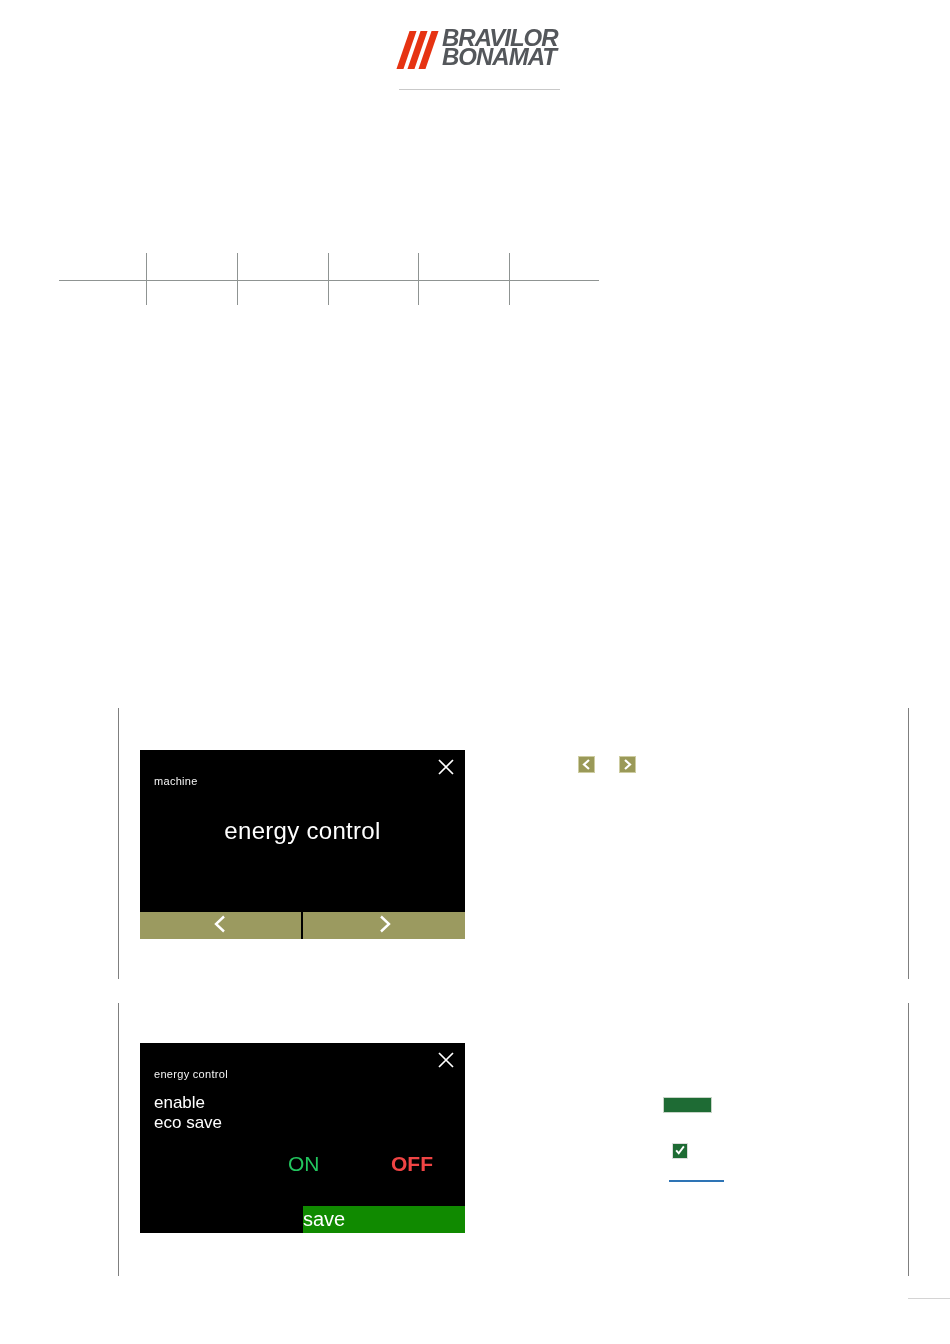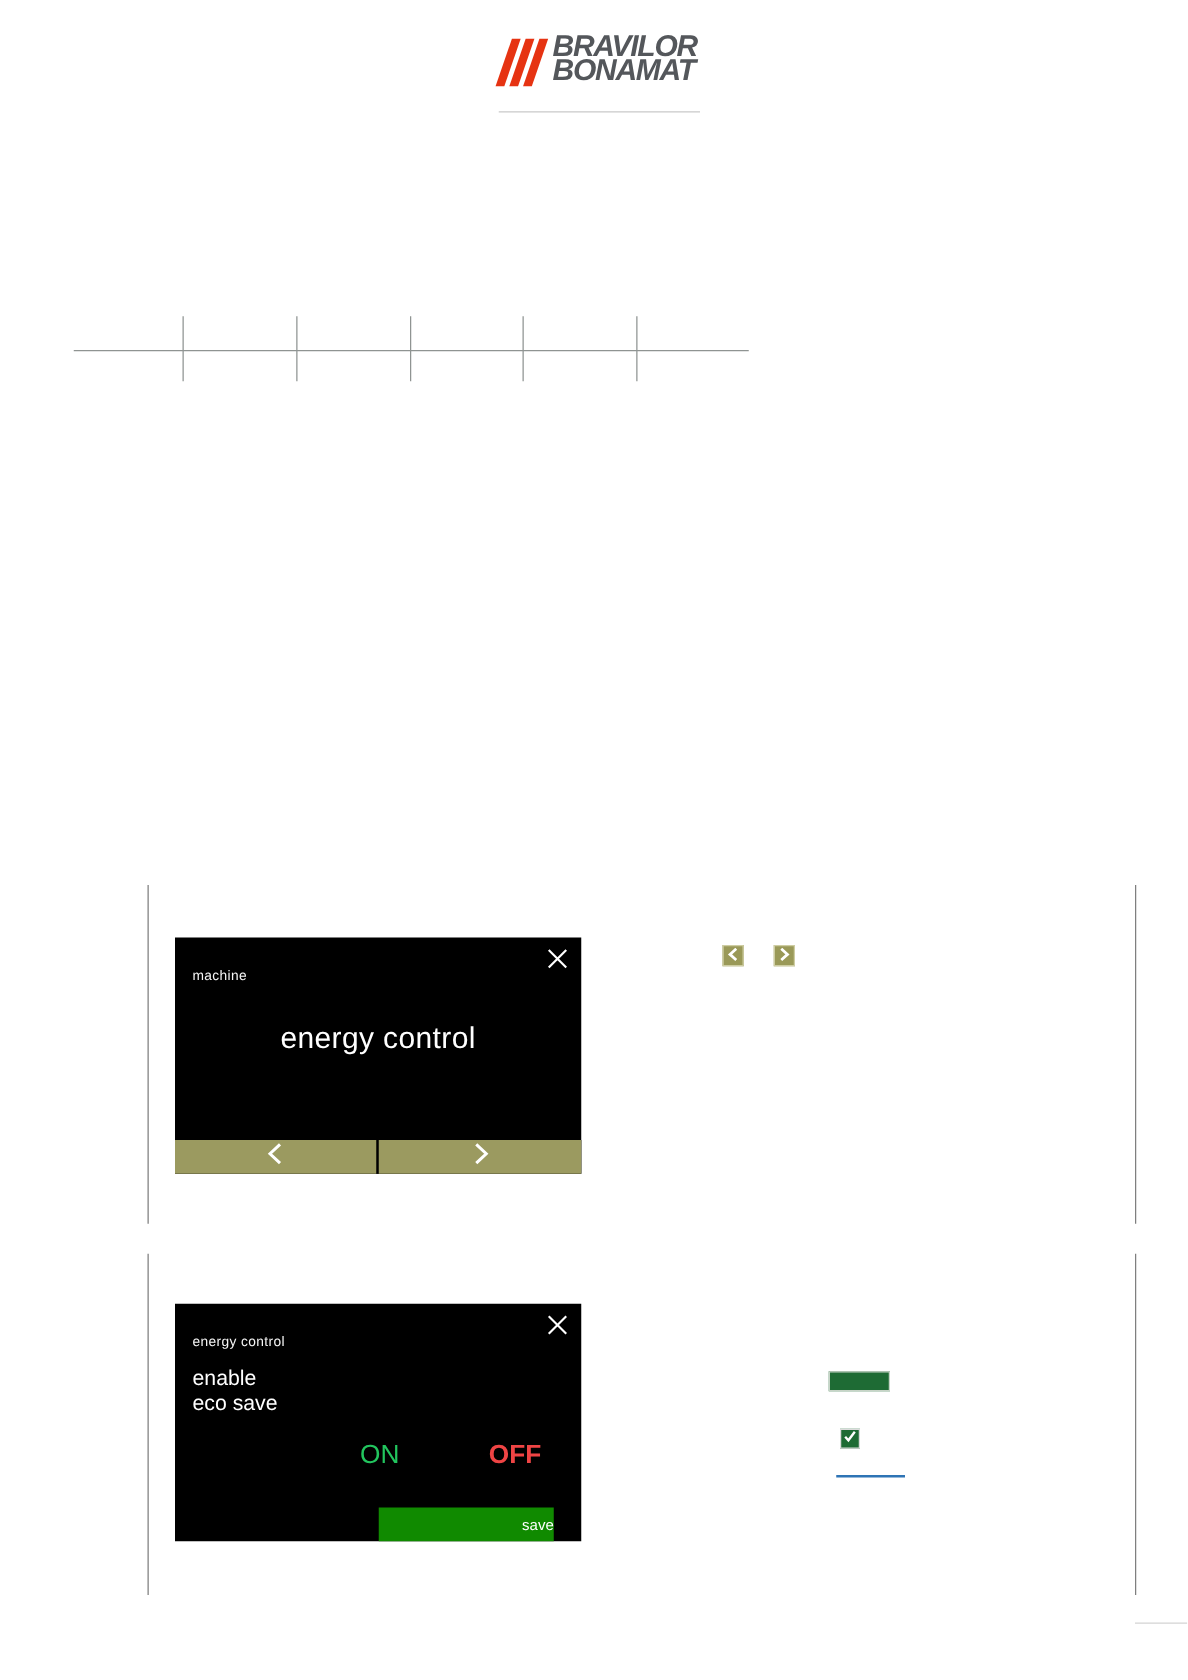--- a/index.html
+++ b/index.html
@@ -33,22 +33,22 @@
   .bar-btn{position:absolute;top:0;height:27px;background:#9b9a60;display:flex;align-items:center;justify-content:center;}
   .bar-btn.left{left:0;width:161px;}
   .bar-btn.right{left:163px;width:162px;}
 
   .navsq{width:17px;height:17px;background:#9a9958;border:1px solid #cecda2;box-sizing:border-box;
     display:flex;align-items:center;justify-content:center;}
 
   .scr2-label{position:absolute;left:14px;top:50px;color:#fff;font-size:17px;line-height:20px;font-weight:400;}
   .toggle-on{position:absolute;left:148px;top:109px;color:#22c55e;font-size:21px;font-weight:400;}
   .toggle-off{position:absolute;left:251px;top:109px;color:#ef4444;font-size:21px;font-weight:700;}
-  .save-btn{position:absolute;left:163px;top:163px;width:140px;height:27px;background:#108a00;
-    display:flex;align-items:center;justify-content:flex-end;color:#fff;font-size:12px;}
+  .save-btn{position:absolute;left:163px;top:163px;width:162px;height:27px;background:#108a00;
+    display:flex;align-items:center;justify-content:flex-start;color:#fff;font-size:20px;}
 
   
   .swatch{left:663px;top:1097px;width:47px;height:14px;background:#1e6b34;border:1px solid #c7d4c7;box-sizing:content-box;}
   .checkbox{left:672px;top:1143px;width:16px;height:16px;background:#1e6b34;border:1px solid #dcdcdc;box-sizing:border-box;
     display:flex;align-items:center;justify-content:center;}
   .blue-underline{left:669px;top:1180px;width:55px;height:2px;background:#2e74b5;}
 
   .footer-line{left:908px;top:1298px;width:42px;height:1px;background:#d4d4d4;}
 </style>
 </head>

